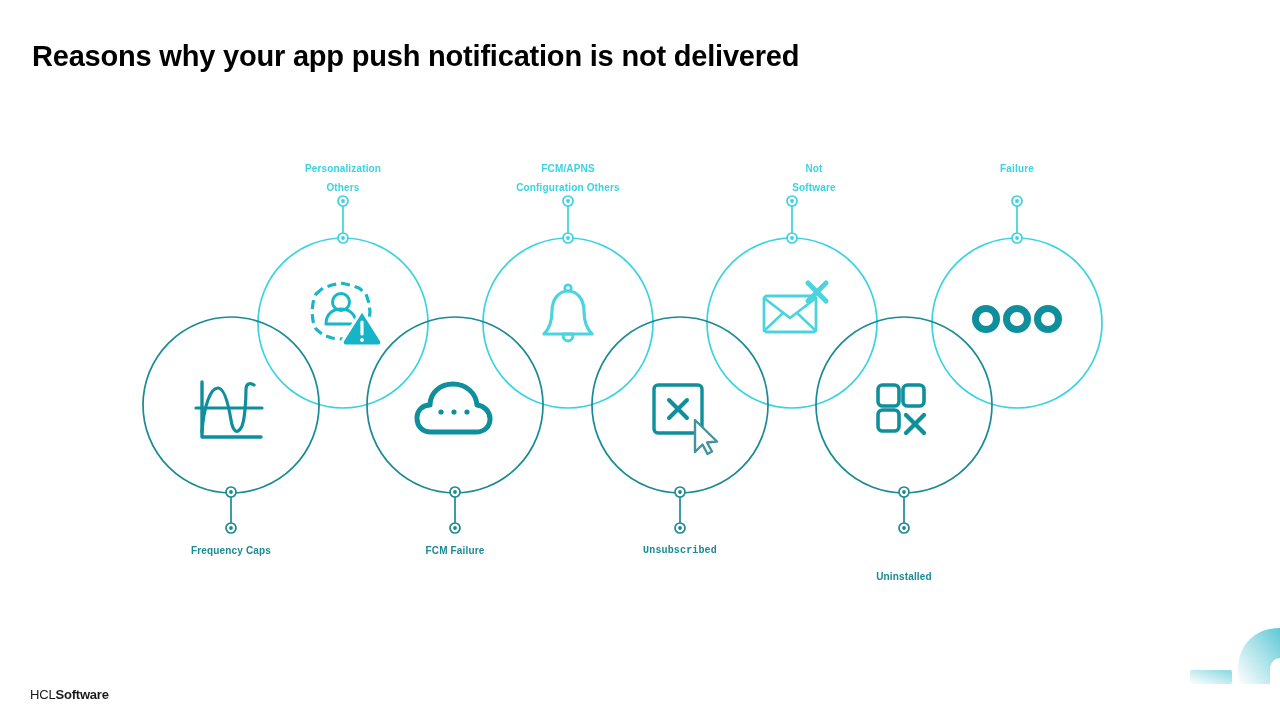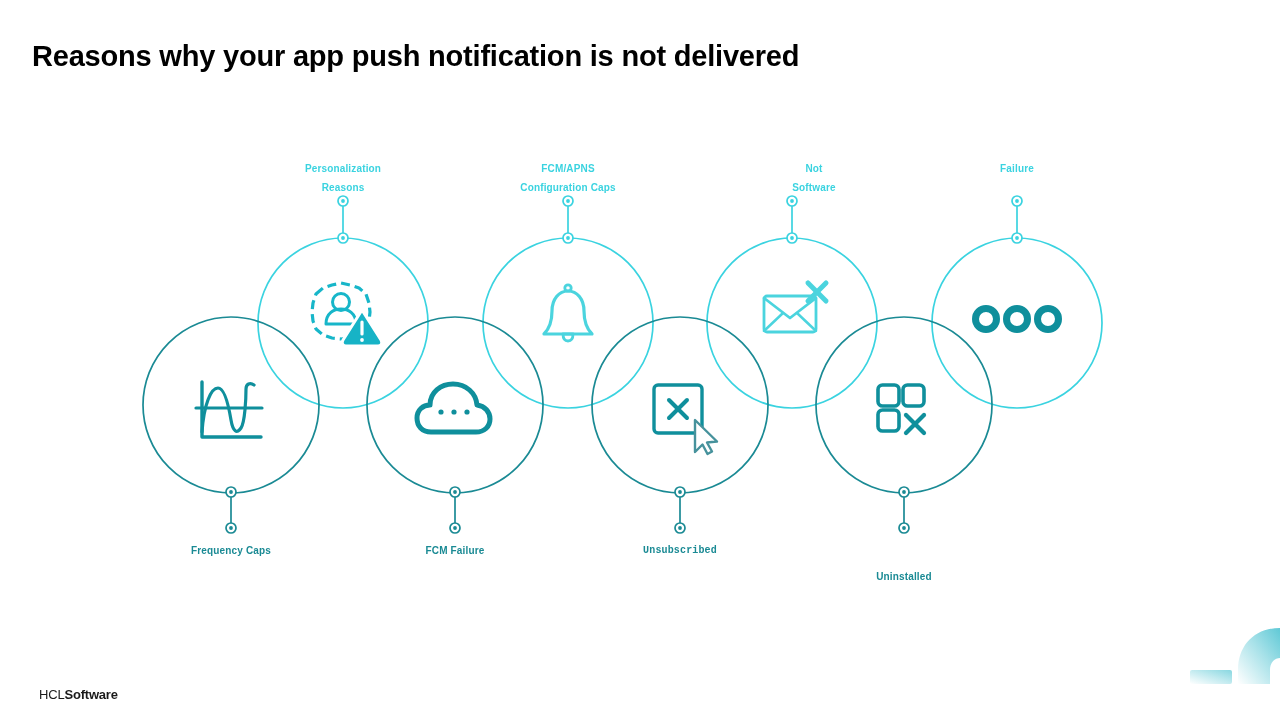--- a/index.html
+++ b/index.html
@@ -54,21 +54,20 @@
   .label-bottom {
     color: #1a8a94;
   }
   #logo {
     position: absolute;
     left: 30px;
     top: 687px;
     font-size: 13px;
     color: #1a1a1a;
     white-space: nowrap;
-    margin-left: 9px;
   }
   #logo .light { font-weight: normal; letter-spacing: -0.2px; }
   #logo .bold  { font-weight: bold;  letter-spacing: -0.2px; }
   #corner-deco {
     position: absolute;
     right: 0;
     bottom: 0;
     width: 150px;
     height: 86px;
     pointer-events: none;
@@ -237,26 +236,26 @@
             <line x1="-9" y1="-9" x2="9" y2="9" stroke="#0f8f9c" stroke-width="4.2" stroke-linecap="round"></line>
             <line x1="9" y1="-9" x2="-9" y2="9" stroke="#0f8f9c" stroke-width="4.2" stroke-linecap="round"></line>
           </g>
         </g>
       </g>
     </g>
   </svg>
 
   <div class="label-top" style="left:343px; top:159px;">
     <div>Personalization</div>
-    <div>Reasons</div>
+    <div>Others</div>
   </div>
 
   <div class="label-top" style="left:568px; top:159px;">
     <div>FCM/APNS</div>
-    <div>Configuration Caps</div>
+    <div>Configuration Others</div>
   </div>
 
   <div class="label-top" style="left:792px; top:159px;margin-left:22px;">
     <div>Not</div>
     <div>Software</div>
   </div>
 
   <div class="label-top" style="left:1017px; top:159px;">
     <div></div>
     <div>Failure</div>

